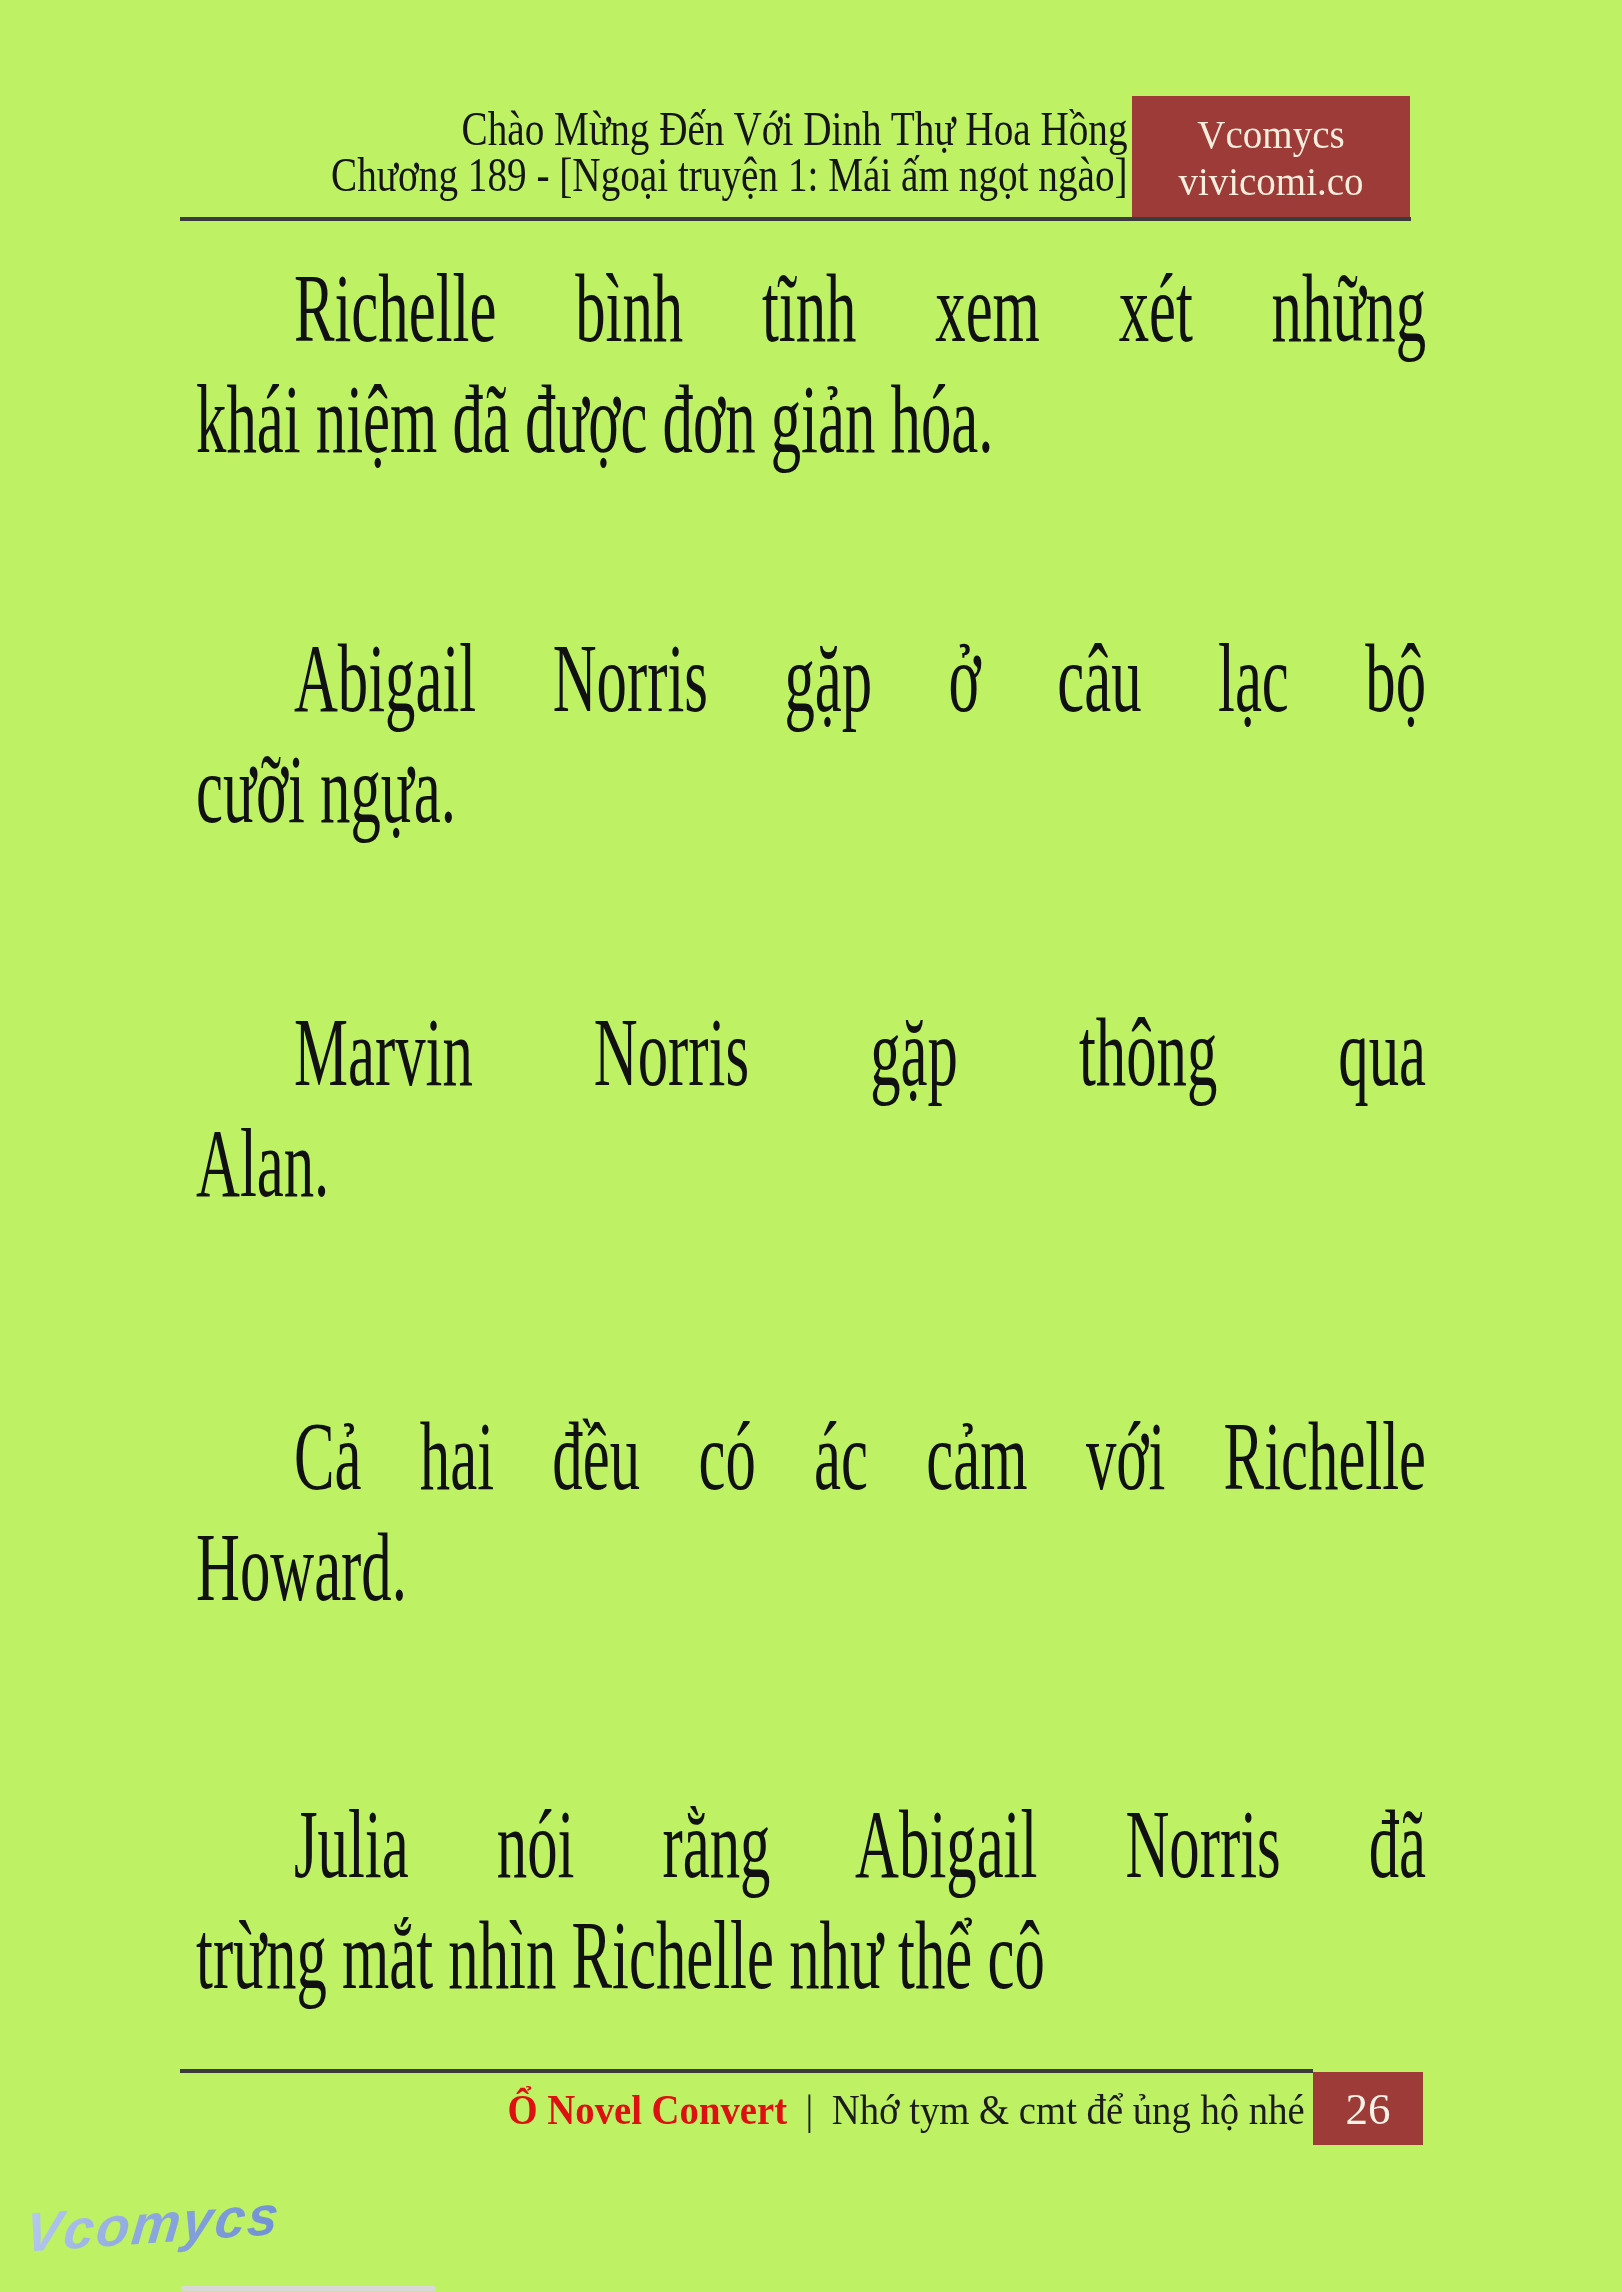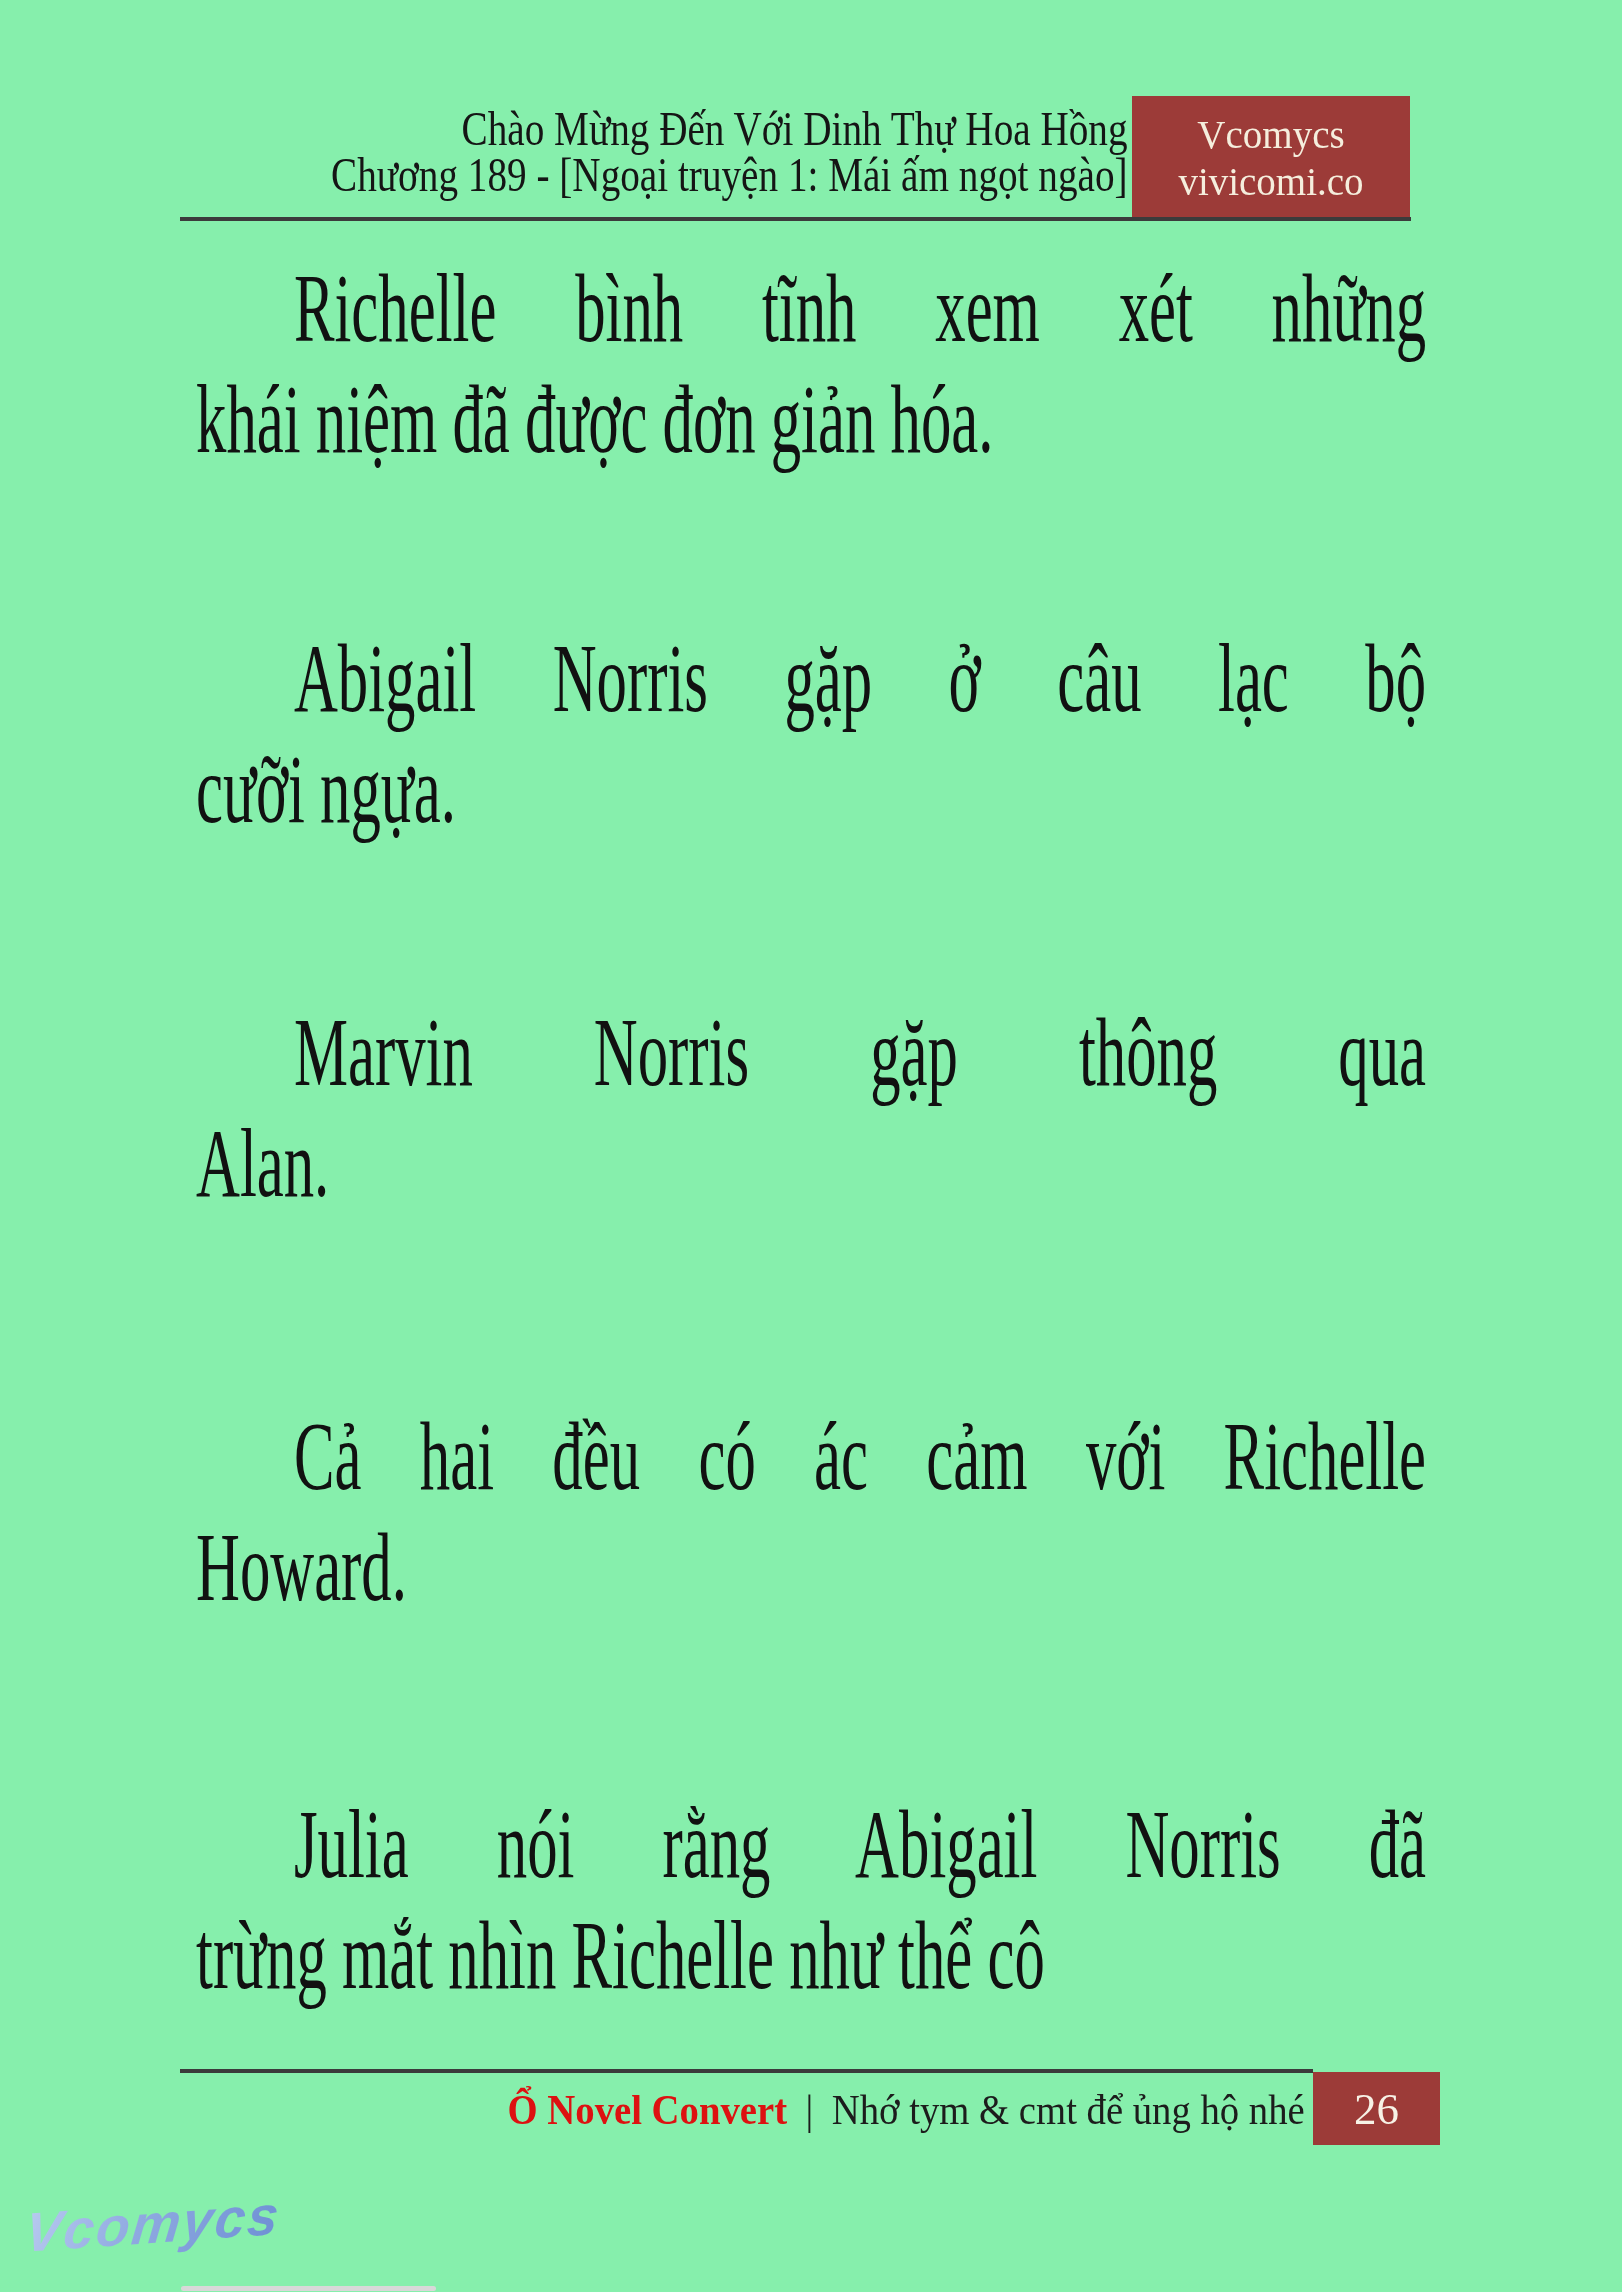--- a/index.html
+++ b/index.html
@@ -3,21 +3,21 @@
 <meta charset="utf-8">
 <style>
   html,body { margin:0; padding:0; }
   body {
     width:1622px; height:2293px;
     background:#ffffff;
     position:relative;
     font-family:"Liberation Serif","DejaVu Serif",serif;
     overflow:hidden;
   }
-  .page { position:absolute; inset:0; background:#86efac; }
+  .page { position:absolute; inset:0; background:#bef264; }
 
   
   .header-text {
     position:absolute;
     top:106px; right:494px;
     text-align:right;
     font-size:49px; line-height:46px;
     color:#151515;
     white-space:nowrap;
     transform:scaleX(0.80);
@@ -75,21 +75,21 @@
     color:#1c1c1c;
     white-space:nowrap;
     transform:scaleX(0.90);
     transform-origin:right top;
   }
   .footer-brand { color:#dd1111; font-weight:bold; }
   .footer-sep { color:#1c1c1c; padding:0 9.8px; font-weight:normal; }
   .page-number-box {
     position:absolute;
     left:1313px; top:2072px;
-    width:127px; height:73px;
+    width:110px; height:73px;
     background:#9c3b38;
     color:#f7f2e6;
     font-size:45px;
     display:flex; align-items:center; justify-content:center;
   }
 
   
   .watermark {
     position:absolute;
     left:21.6px; top:2201px;

